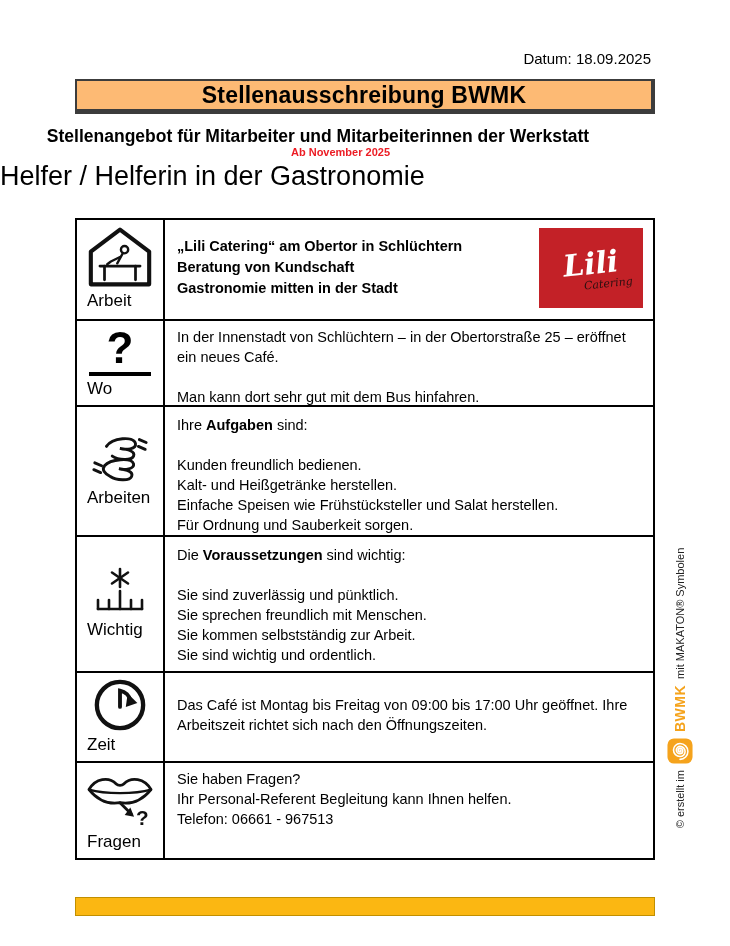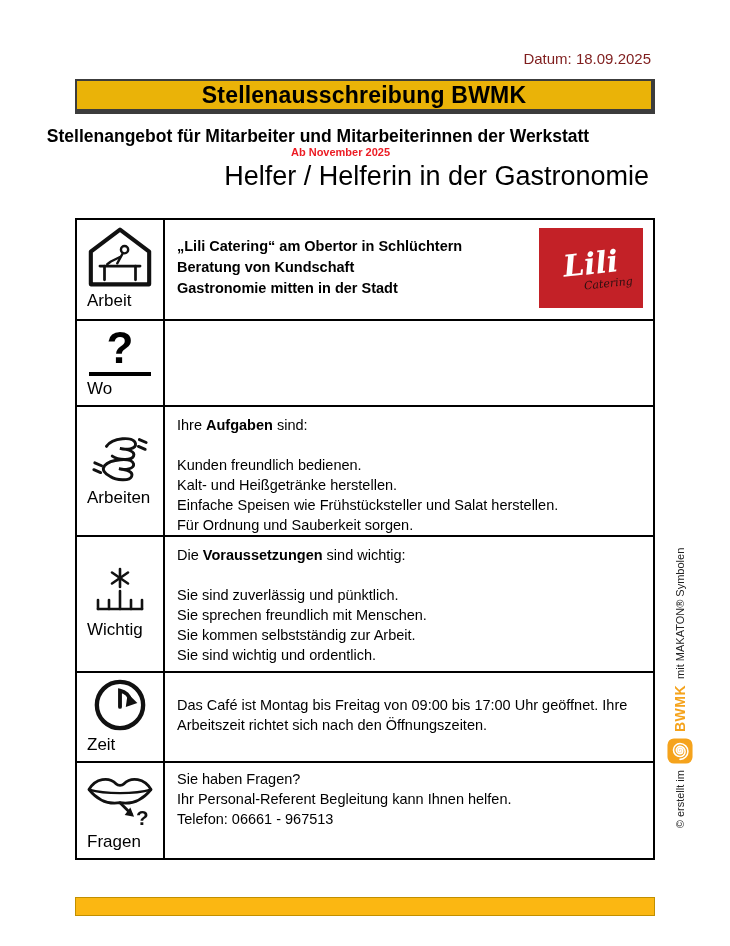--- a/index.html
+++ b/index.html
@@ -4,32 +4,32 @@
 <style>
   * { margin:0; padding:0; box-sizing:border-box; }
   html,body { background:#ffffff; }
   body {
     width:730px; height:946px; position:relative; overflow:hidden;
     font-family:"Liberation Sans", sans-serif; color:#000;
   }
   .page { position:absolute; inset:0; background:#fff; }
 
   
-  .date { position:absolute; top:50px; right:79px; font-size:15px; color:#7f1d1d; }
+  .date { position:absolute; top:50px; right:79px; font-size:15px; color:#000000; }
   .banner {
     position:absolute; left:75px; top:79px; width:580px; height:35px;
-    background:#eab308; border:2px solid #3c3c3c; border-right-width:4px; border-bottom-width:5px;
+    background:#fdba74; border:2px solid #3c3c3c; border-right-width:4px; border-bottom-width:5px;
     display:flex; align-items:center; justify-content:center;
   }
   .banner-title { font-size:23px; font-weight:bold; letter-spacing:.2px; }
   .subtitle { position:absolute; left:0; top:126px; width:636px; text-align:center;
               font-size:17.5px; font-weight:bold; }
   .start-note { position:absolute; left:0; top:146px; width:681px; text-align:center;
                 font-size:11px; font-weight:bold; color:#EC1C24; }
-  .job-title { position:absolute; left:8px; top:161px; width:641px; text-align:right;
+  .job-title { position:absolute; left:0; top:161px; width:641px; text-align:left;
                font-size:27px; font-weight:normal; }
 
   
   .jobtable { position:absolute; left:75px; top:218px; width:580px; border:2px solid #000; background:#fff; }
   .trow { display:flex; border-top:2px solid #000; }
   .trow.first { border-top:none; }
   .cell-icon {
     width:88px; border-right:2px solid #000; display:flex; flex-direction:column;
     align-items:center; justify-content:center; padding:4px 0 6px 0;
   }
@@ -127,20 +127,25 @@
         </div>
       </div>
     </div>
 
     <div class="trow r2">
       <div class="cell-icon">
         <span class="qmark">?</span>
         <span class="qline"></span>
         <span class="label">Wo</span>
       </div>
+      <div class="cell-body">
+        <div>In der Innenstadt von Schlüchtern – in der Obertorstraße 25 – eröffnet ein neues Café.</div>
+        <div class="spacer"></div>
+        <div>Man kann dort sehr gut mit dem Bus hinfahren.</div>
+      </div>
     </div>
 
     <div class="trow r3">
       <div class="cell-icon">
         <span>
           <svg width="62" height="52" viewBox="0 0 64 52" fill="none" stroke="#111" stroke-width="3" stroke-linecap="round">
             <path d="M18 13 C24 4 46 2 48 10 C49 16 38 17 32 15 C40 16 48 18 46 23 C44 28 30 27 24 23"></path>
             <path d="M52 6 l7 3"></path>
               <path d="M51 13 l7 3"></path>
             <path d="M16 33 C22 26 44 24 46 31 C47 36 37 38 31 36 C39 37 46 39 44 44 C42 49 28 48 22 44 C16 41 13 37 16 33"></path>

